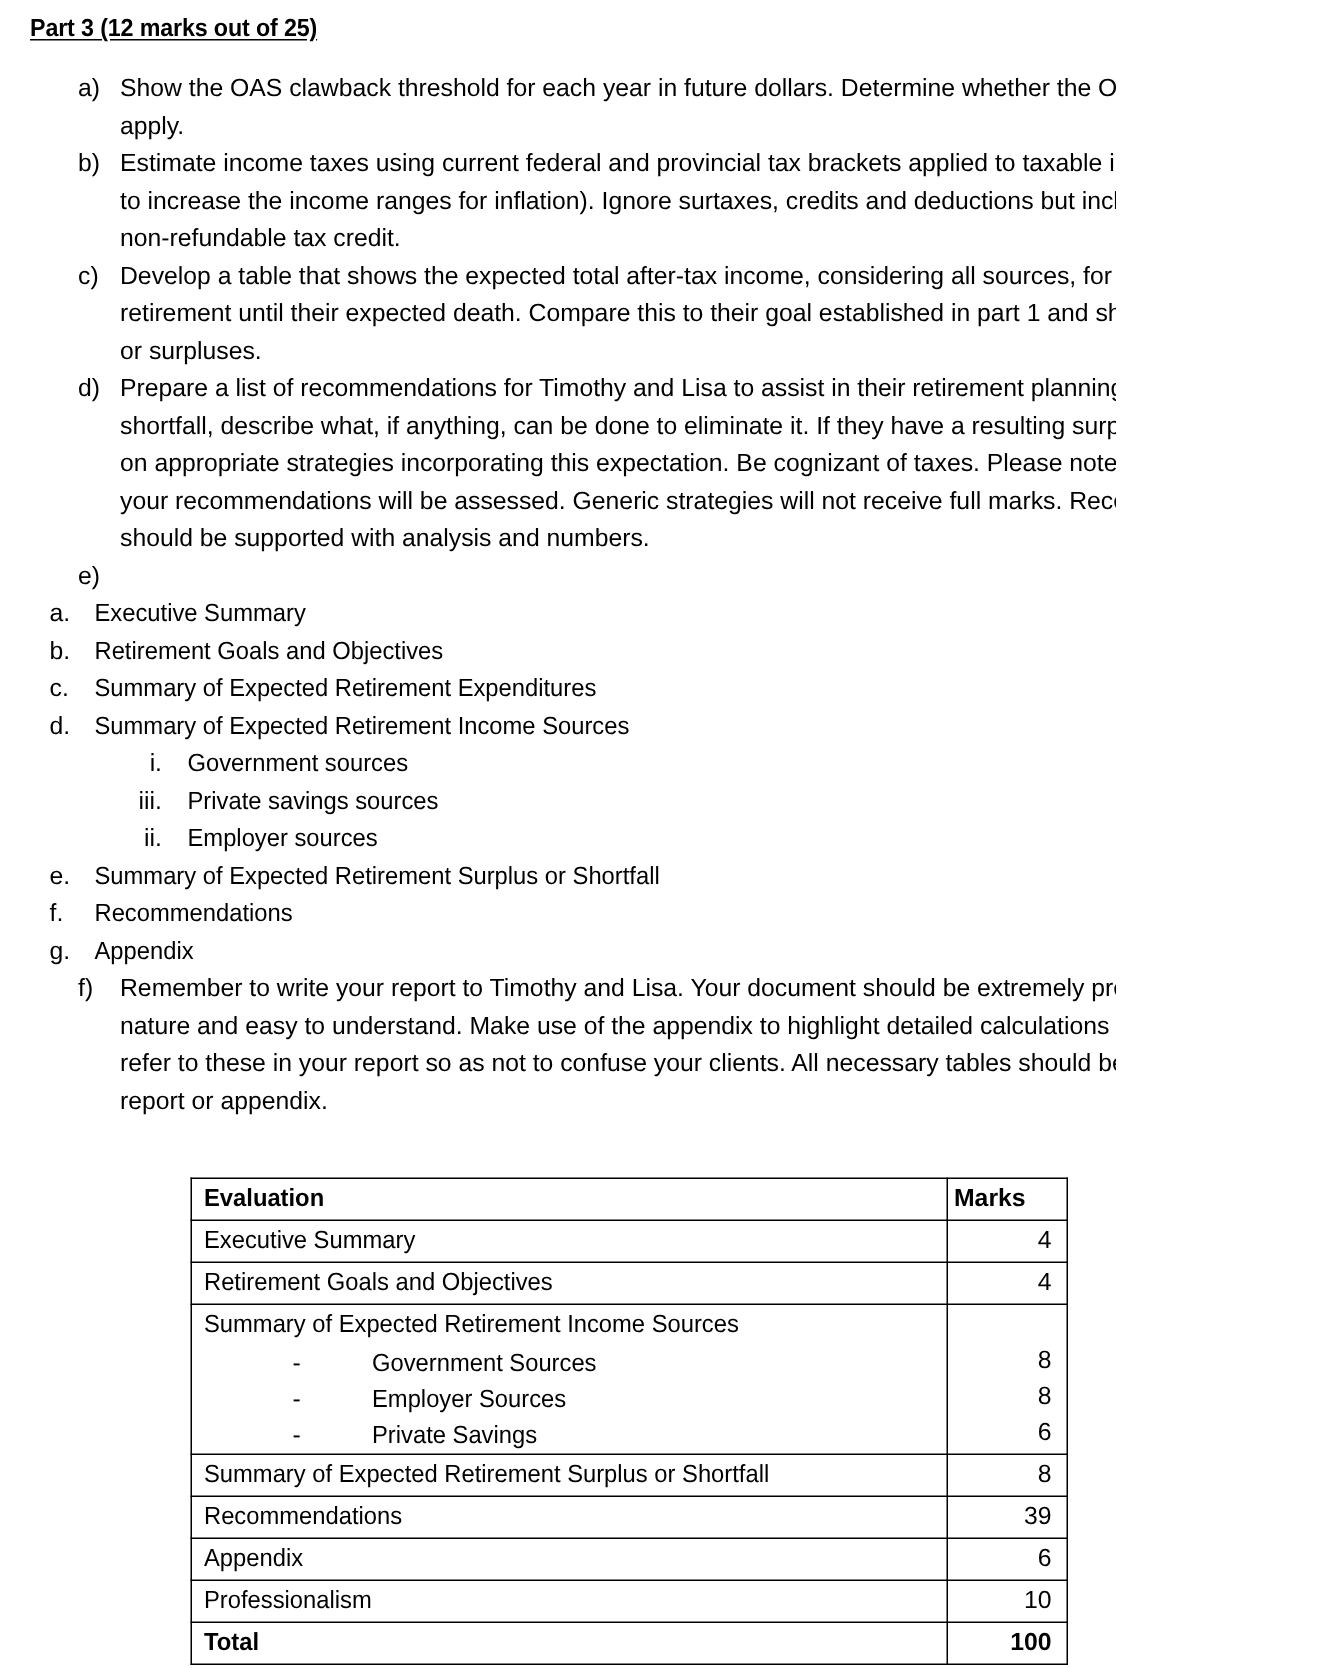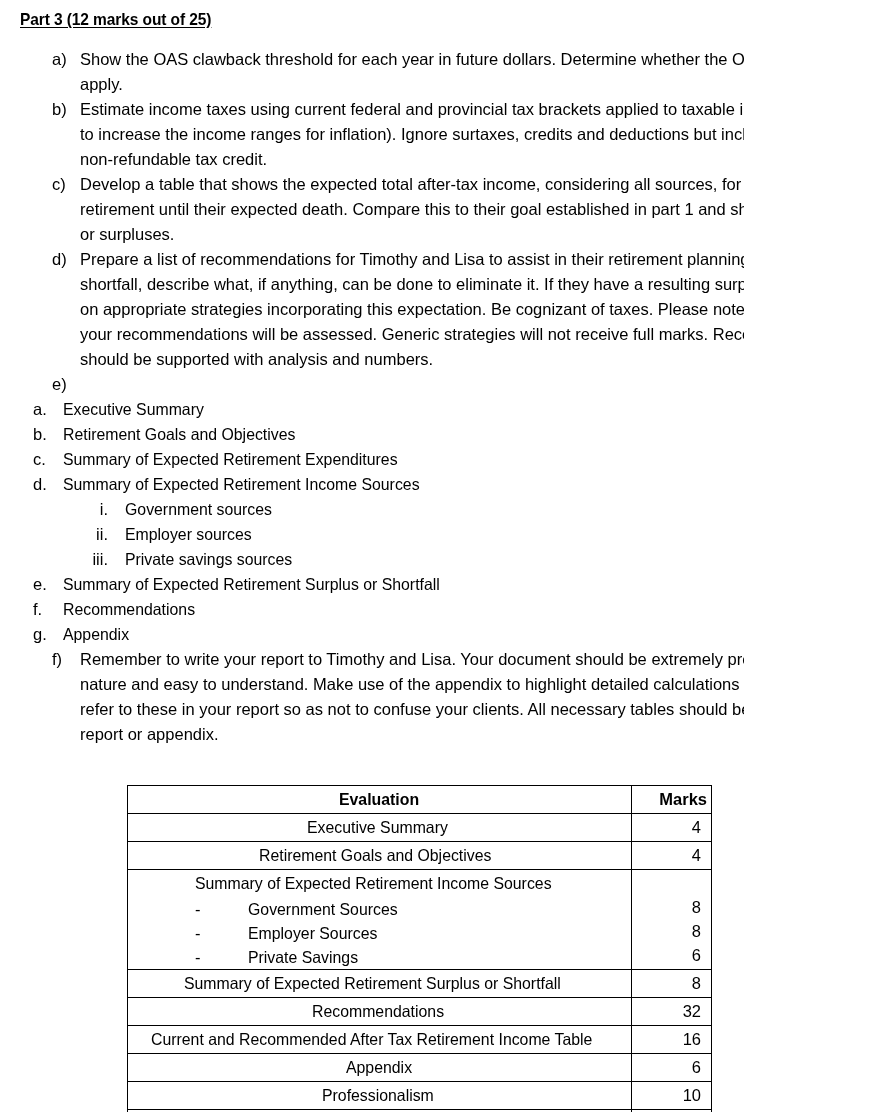--- a/index.html
+++ b/index.html
@@ -141,29 +141,28 @@
     border: 1.6px solid #000000;
     padding: 0;
     vertical-align: top;
     font-weight: normal;
     text-align: left;
   }
   .cell-name {
     padding: 1px 6px 2px 8px;
     line-height: 24px;
     white-space: nowrap;
-    text-align: center;
   }
   .cell-name .sc { display: inline-block; transform: scaleX(0.96); transform-origin: left top; }
   .cell-marks {
     padding: 1px 10px 2px 4px;
     line-height: 24px;
     text-align: right;
   }
-  .cell-marks.center { text-align: right; padding-right: 4px; }
+  .cell-marks.center { text-align: left; padding-right: 4px; }
   .bold { font-weight: bold; }
   .sub-line {
     position: relative;
     line-height: 24px;
     padding-left: 67px;
     white-space: nowrap;
   }
   .sub-line > .dash {
     position: absolute;
     left: 67px;
@@ -237,26 +236,26 @@
         <span class="marker">d.</span>
         <span class="txt">Summary of Expected Retirement Income Sources</span>
       </div>
 
       <div class="roman-list">
         <div class="rli">
           <span class="marker">i.</span>
           <span class="txt">Government sources</span>
         </div>
         <div class="rli">
+          <span class="marker">iii.</span>
+          <span class="txt">Private savings sources</span>
+        </div>
+        <div class="rli">
           <span class="marker">ii.</span>
           <span class="txt">Employer sources</span>
-        </div>
-        <div class="rli">
-          <span class="marker">iii.</span>
-          <span class="txt">Private savings sources</span>
         </div>
       </div>
 
       <div class="ili">
         <span class="marker">e.</span>
         <span class="txt">Summary of Expected Retirement Surplus or Shortfall</span>
       </div>
 
       <div class="ili">
         <span class="marker">f.</span>
@@ -344,32 +343,24 @@
           <td>
             <div class="cell-marks">8</div>
           </td>
         </tr>
 
         <tr>
           <td>
             <div class="cell-name"><span class="sc">Recommendations</span></div>
           </td>
           <td>
-            <div class="cell-marks">32</div>
-          </td>
-        </tr>
-
-        <tr>
-          <td>
-            <div class="cell-name"><span class="sc">Current and Recommended After Tax Retirement Income Table</span></div>
-          </td>
-          <td>
-            <div class="cell-marks">16</div>
-          </td>
-        </tr>
+            <div class="cell-marks">39</div>
+          </td>
+        </tr>
+
 
         <tr>
           <td>
             <div class="cell-name"><span class="sc">Appendix</span></div>
           </td>
           <td>
             <div class="cell-marks">6</div>
           </td>
         </tr>
 

